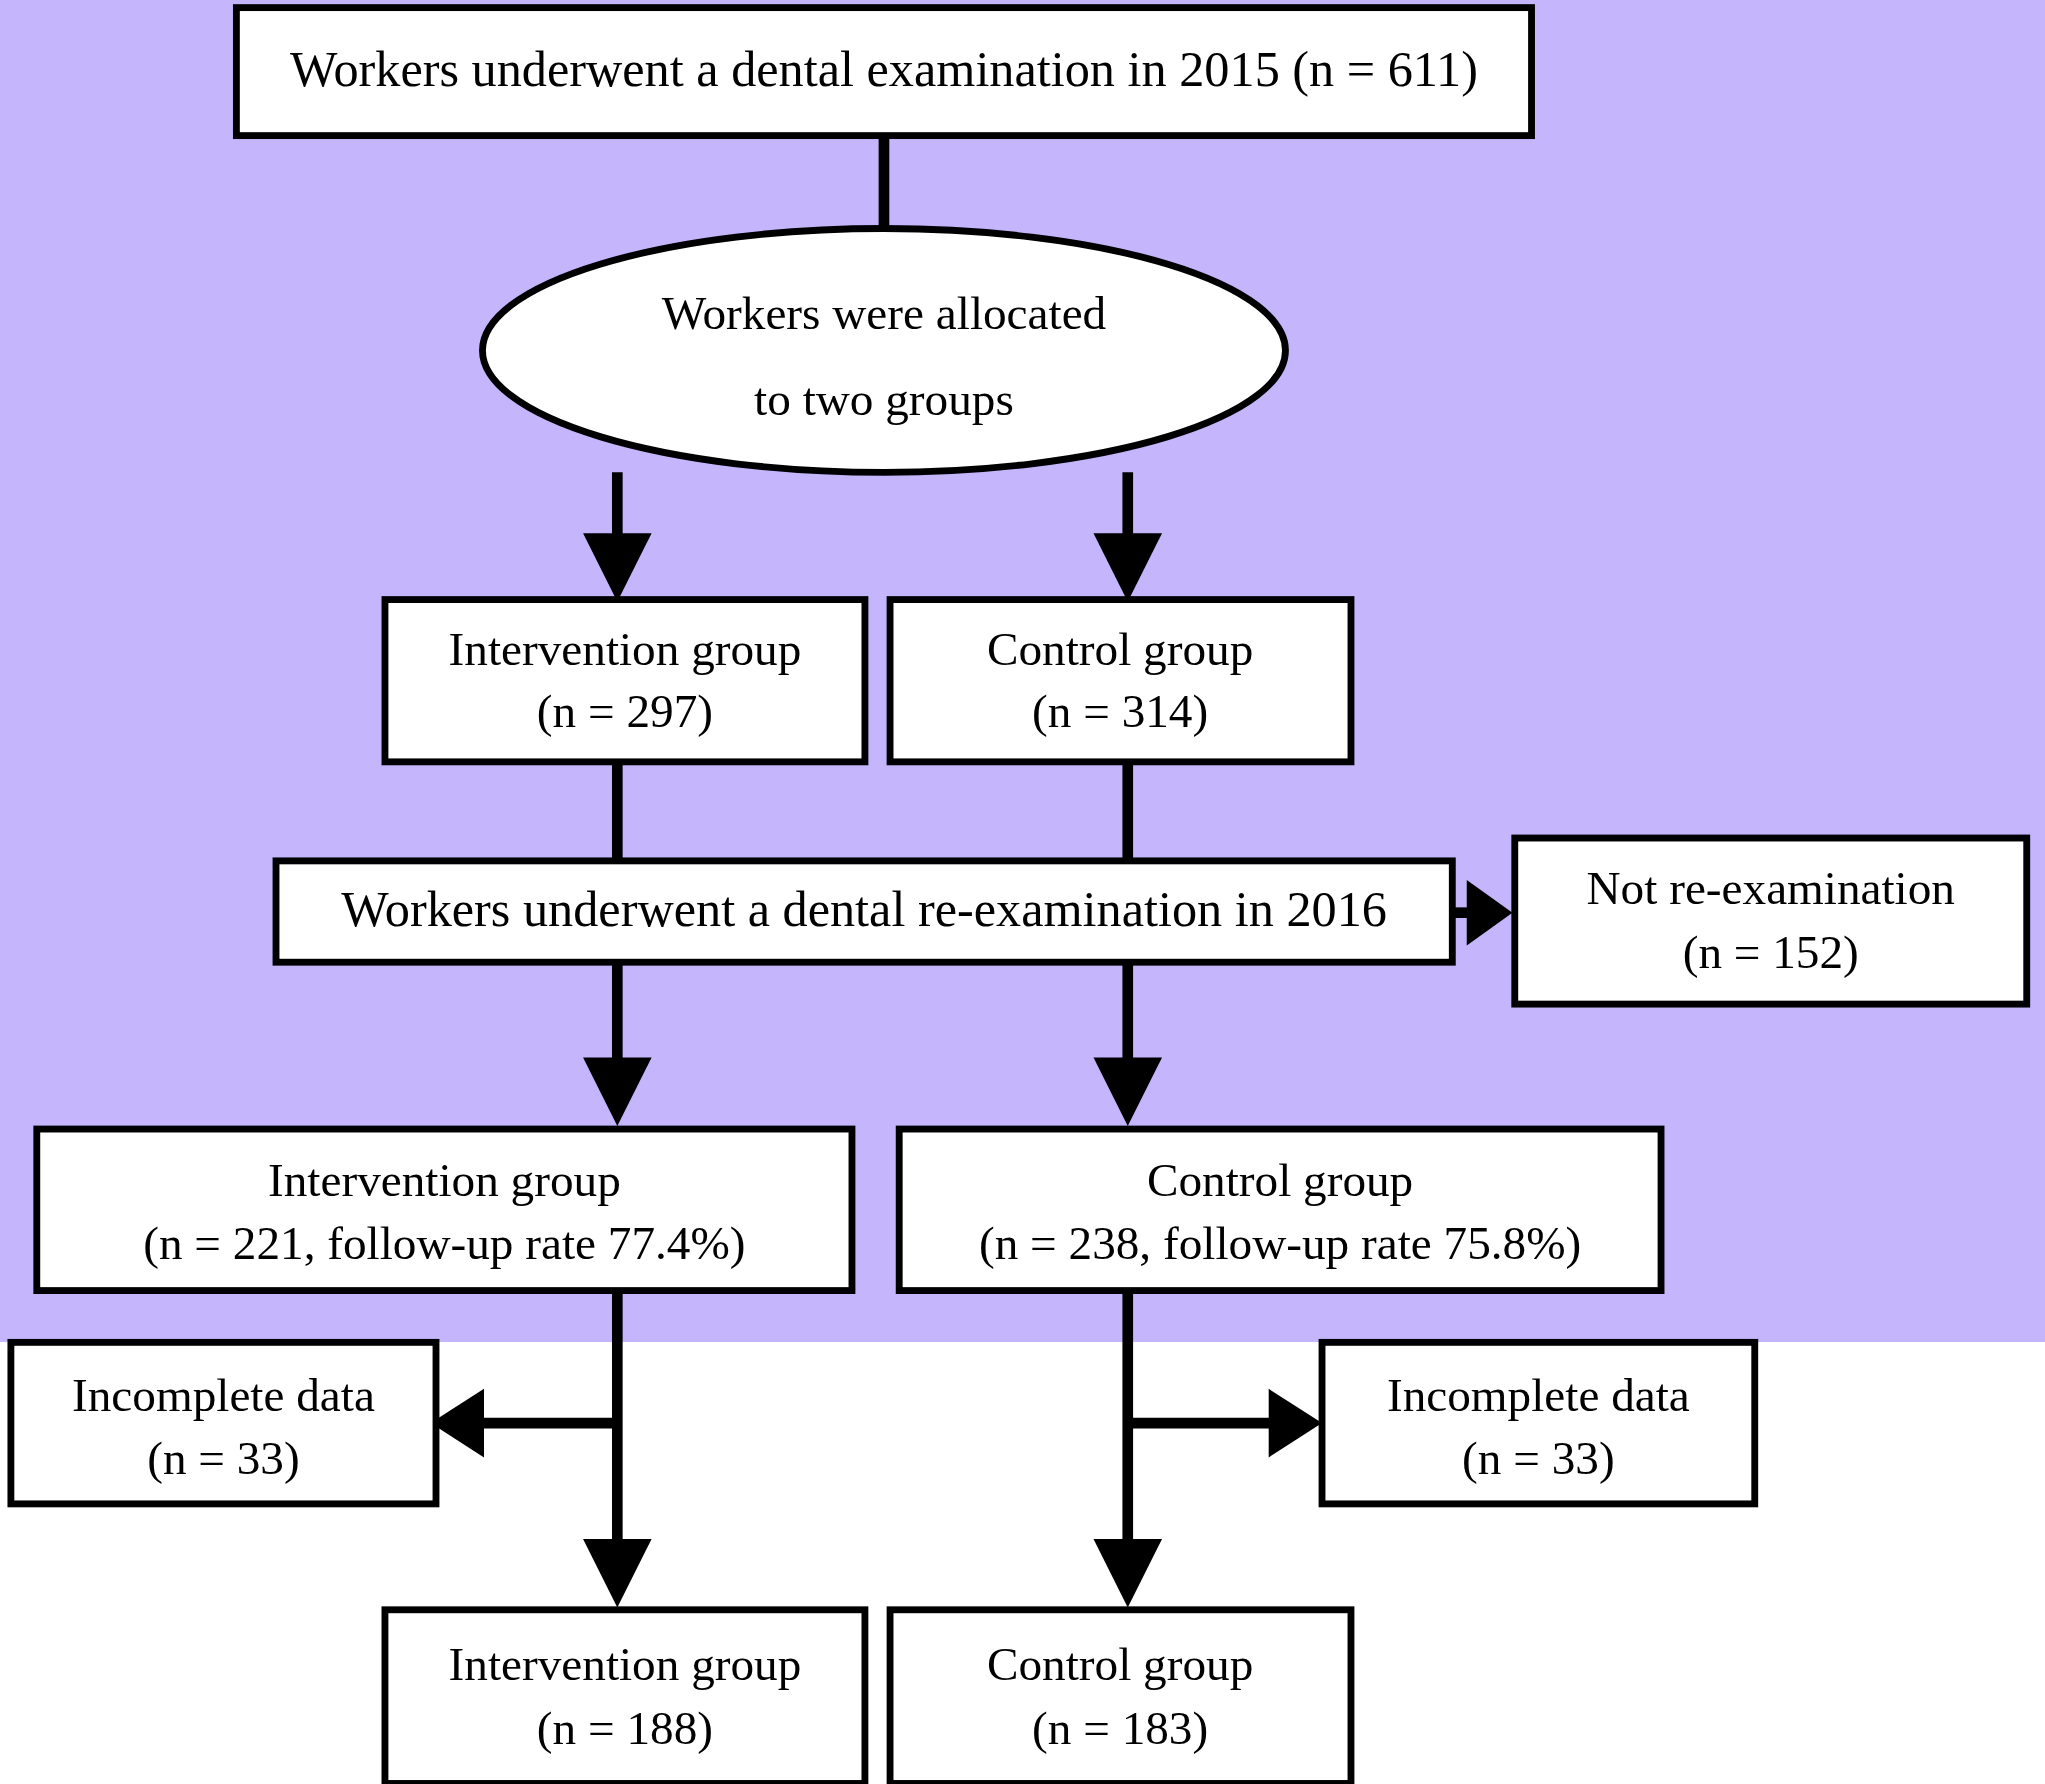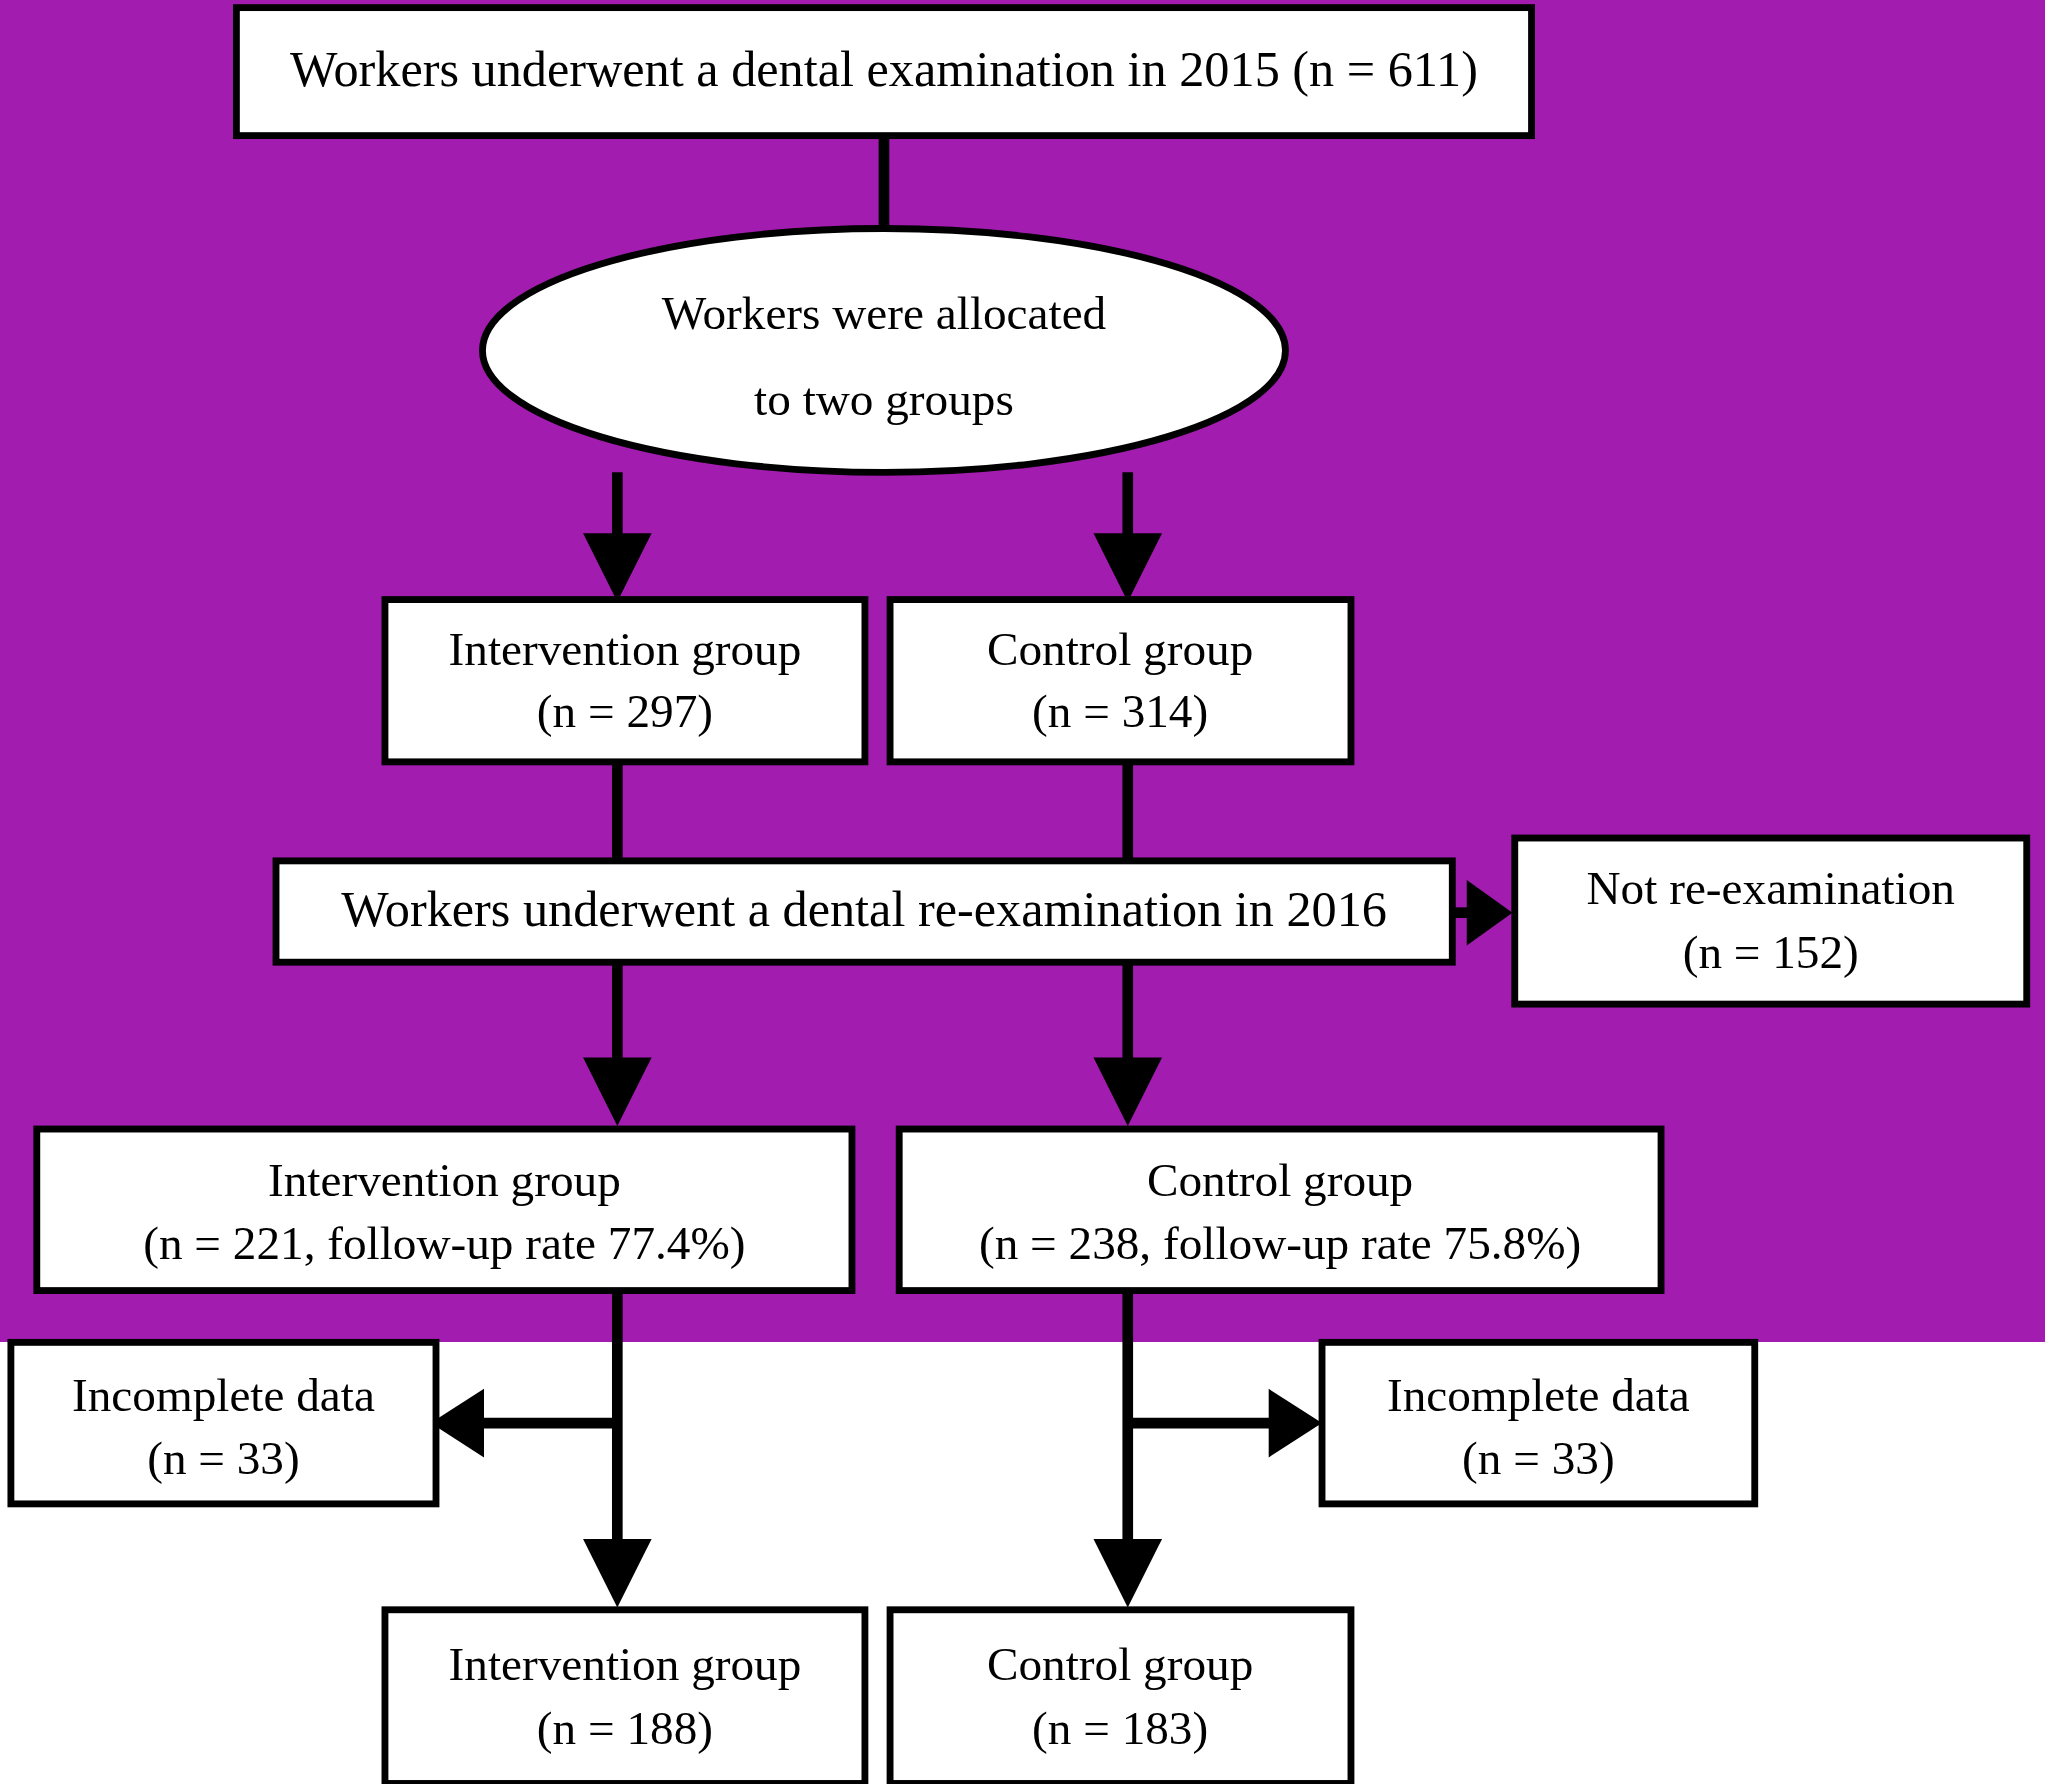--- a/index.html
+++ b/index.html
@@ -10,21 +10,21 @@
   body {
     width: 2046px;
     height: 1785px;
     font-family: "Liberation Serif", "DejaVu Serif", serif;
     overflow: hidden;
   }
   #flow-root {
     position: relative;
     width: 2046px;
     height: 1342px;
-    background: #a21caf;
+    background: #c4b5fd;
   }
   svg.flow {
     display: block;
     width: 2046px;
     height: 1785px;
   }
   .node-rect {
     fill: #ffffff;
     stroke: #000000;
     stroke-width: 9;

